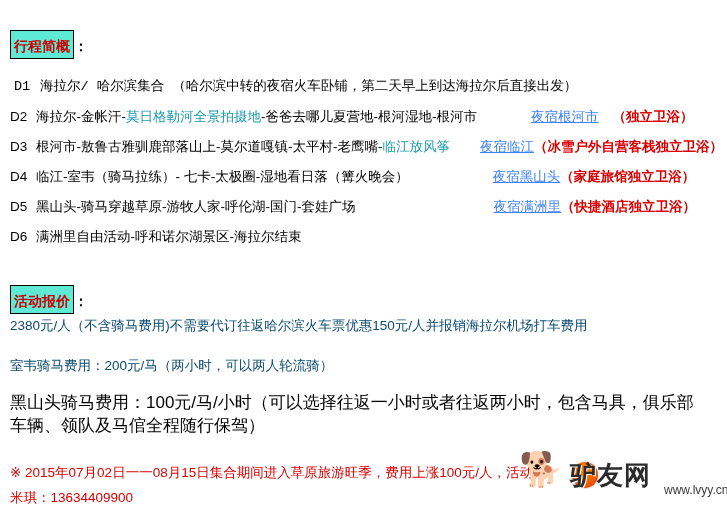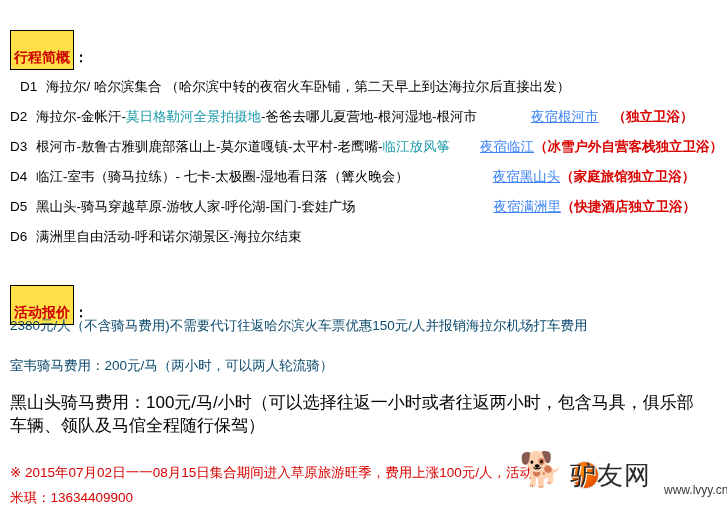--- a/index.html
+++ b/index.html
@@ -23,22 +23,22 @@
   }
   .section-head {
     position: absolute;
     font-weight: bold;
     font-size: 14px;
     color: #000000;
     white-space: nowrap;
   }
   .section-head .boxed {
     border: 1px solid #000000;
-    background: #fde047;
-    padding: 18px 3px 2px 3px;
+    background: #5eead4;
+    padding: 7px 3px 2px 3px;
     display: inline-block;
   }
   .section-head .boxed .label-red {
     color: #cc0000;
     font-weight: bold;
   }
   .section-head .colon {
     color: #000000;
     font-weight: bold;
   }
@@ -112,21 +112,21 @@
     font-size: 34px;
     line-height: 34px;
     color: #6b4f2a;
     transform: scaleX(1.05);
   }
   .wm-text {
     position: absolute;
     left: 58px;
     top: 8px;
     font-size: 26px;
-    font-weight: normal;
+    font-weight: bold;
     color: #2b2b2b;
     letter-spacing: 1px;
     text-shadow: 1px 1px 0 #ffffff;
   }
   .wm-badge {
     position: absolute;
     left: 60px;
     top: 12px;
     width: 26px;
     height: 26px;
@@ -144,21 +144,21 @@
 </style>
 </head>
 <body>
 
 <div class="page">
 
   <div class="section-head" style="left:10px; top:30px;">
     <span class="boxed"><span class="label-red">行程简概</span></span><span class="colon">：</span>
   </div>
 
-  <div class="itin-row" style="left:20px; top:78px;">
+  <div class="itin-row" style="left:14px; top:78px;font-family:Liberation Mono, monospace;">
     <span class="day-code">D1</span><span>海拉尔/ 哈尔滨集合 （哈尔滨中转的夜宿火车卧铺，第二天早上到达海拉尔后直接出发）</span>
   </div>
 
   <div class="itin-row" style="left:10px; top:108px;">
     <span class="day-code">D2</span><span>海拉尔-金帐汗-</span><span class="teal">莫日格勒河全景拍摄地</span><span>-爸爸去哪儿夏营地-根河湿地-根河市</span><span class="gap-lg"></span><span class="stay">夜宿根河市</span><span class="gap-sm"></span><span class="red">（独立卫浴）</span>
   </div>
 
   <div class="itin-row" style="left:10px; top:138px;">
     <span class="day-code">D3</span><span>根河市-敖鲁古雅驯鹿部落山上-莫尔道嘎镇-太平村-老鹰嘴-</span><span class="teal">临江放风筝</span><span class="gap-md"></span><span class="stay">夜宿临江</span><span class="red">（冰雪户外自营客栈独立卫浴）</span>
   </div>

